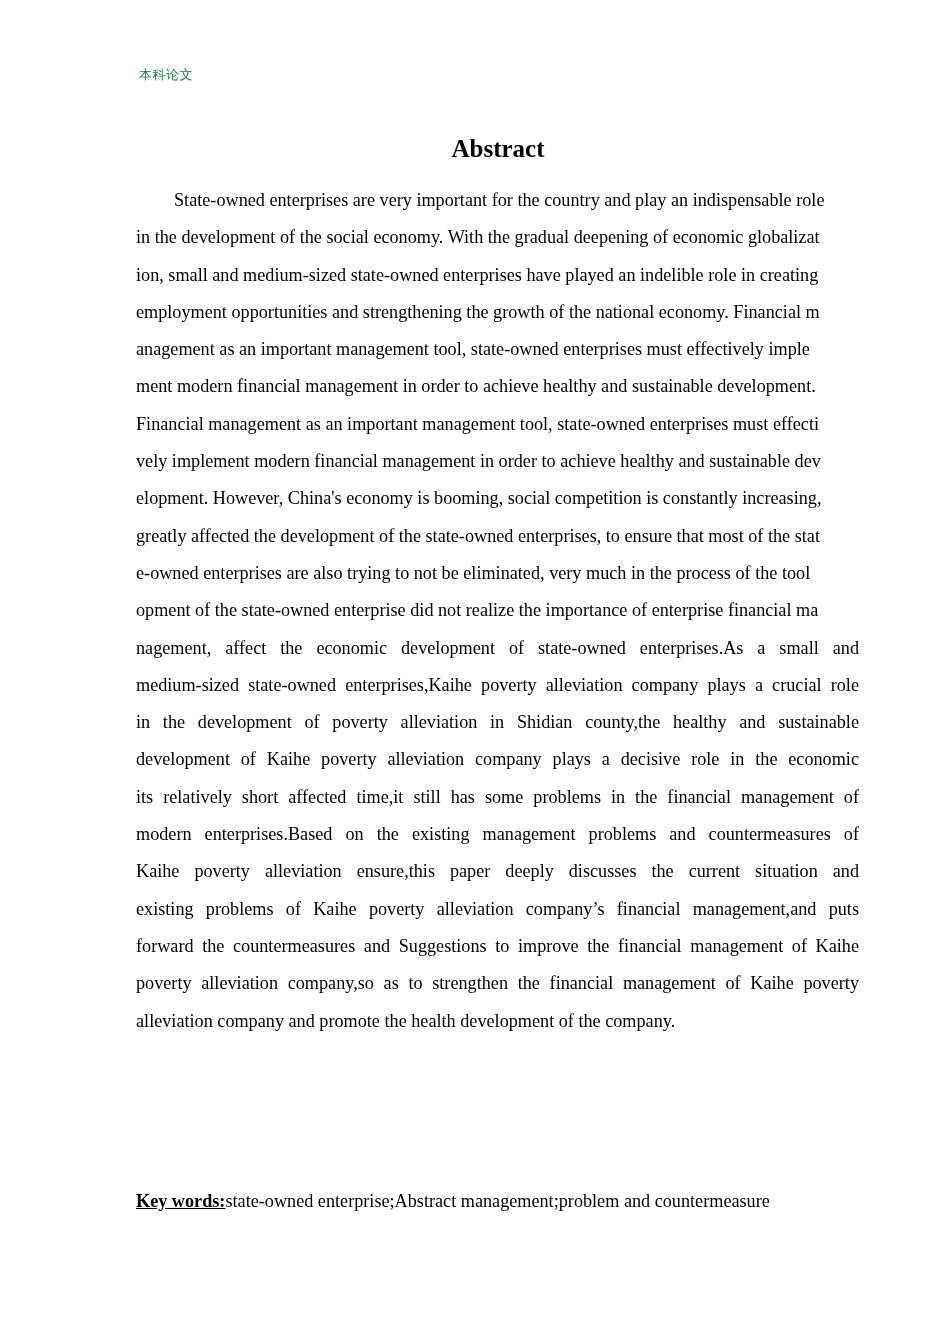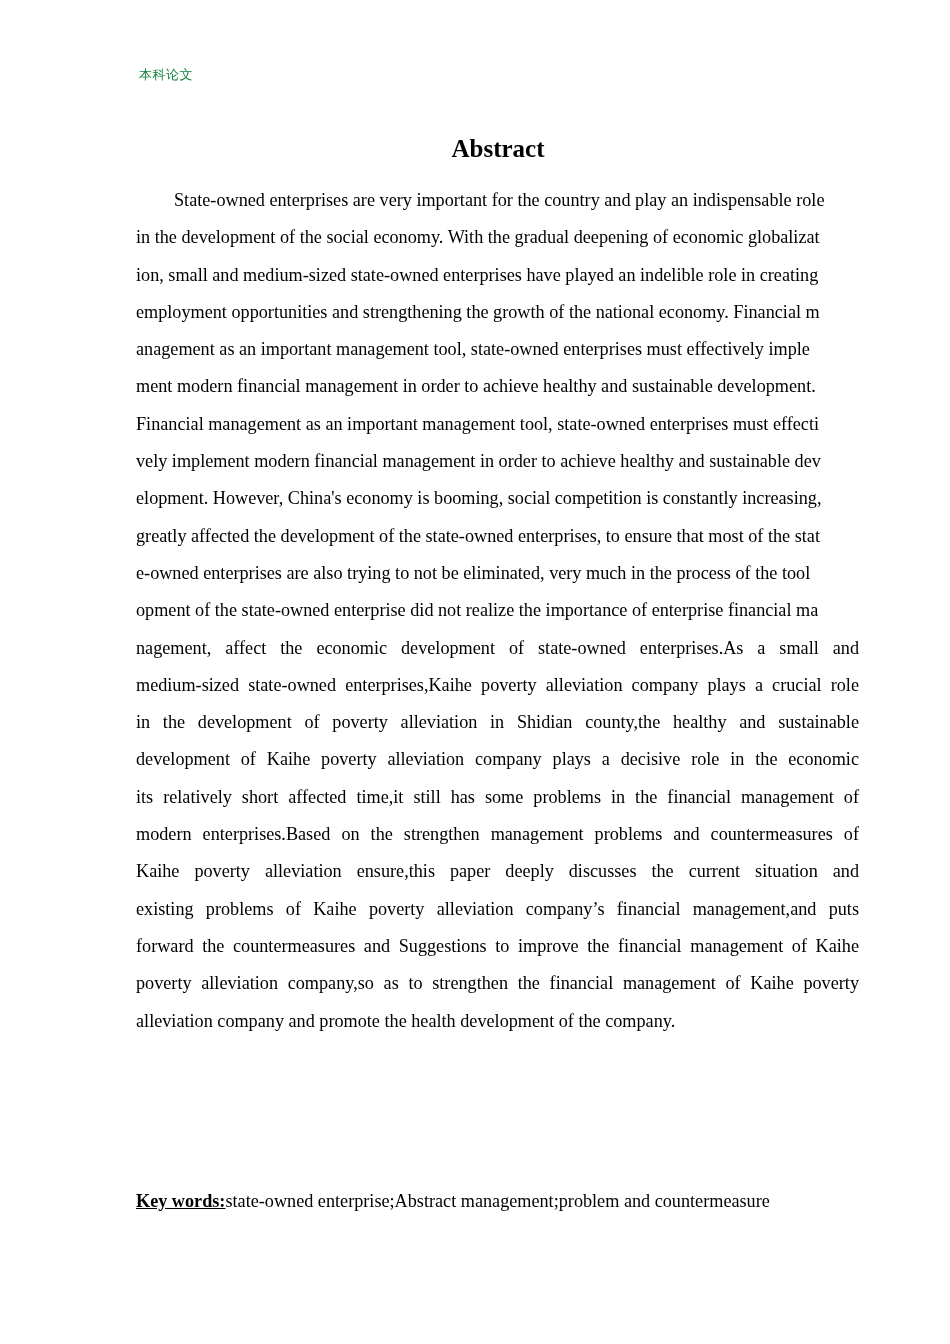--- a/index.html
+++ b/index.html
@@ -88,21 +88,21 @@
   <div class="line left">vely implement modern financial management in order to achieve healthy and sustainable dev</div>
   <div class="line left">elopment. However, China's economy is booming, social competition is constantly increasing,</div>
   <div class="line left">greatly affected the development of the state-owned enterprises, to ensure that most of the stat</div>
   <div class="line left">e-owned enterprises are also trying to not be eliminated, very much in the process of the tool</div>
   <div class="line left">opment of the state-owned enterprise did not realize the importance of enterprise financial ma</div>
   <div class="line justify">nagement, affect the economic development of state-owned enterprises.As a small and</div>
   <div class="line justify">medium-sized state-owned enterprises,Kaihe poverty alleviation company plays a crucial role</div>
   <div class="line justify">in the development of poverty alleviation in Shidian county,the healthy and sustainable</div>
   <div class="line justify">development of Kaihe poverty alleviation company plays a decisive role in the economic</div>
   <div class="line justify">its relatively short affected time,it still has some problems in the financial management of</div>
-  <div class="line justify">modern enterprises.Based on the strengthen management problems and countermeasures of</div>
+  <div class="line justify">modern enterprises.Based on the existing management problems and countermeasures of</div>
   <div class="line justify">Kaihe poverty alleviation ensure,this paper deeply discusses the current situation and</div>
   <div class="line justify">existing problems of Kaihe poverty alleviation company’s financial management,and puts</div>
   <div class="line justify">forward the countermeasures and Suggestions to improve the financial management of Kaihe</div>
   <div class="line justify">poverty alleviation company,so as to strengthen the financial management of Kaihe poverty</div>
   <div class="line left">alleviation company and promote the health development of the company.</div>
 </div>
 
 <div class="keywords">
   <span class="kw-label">Key words:</span><span class="kw-value">state-owned enterprise;Abstract management;problem and countermeasure</span>
 </div>

